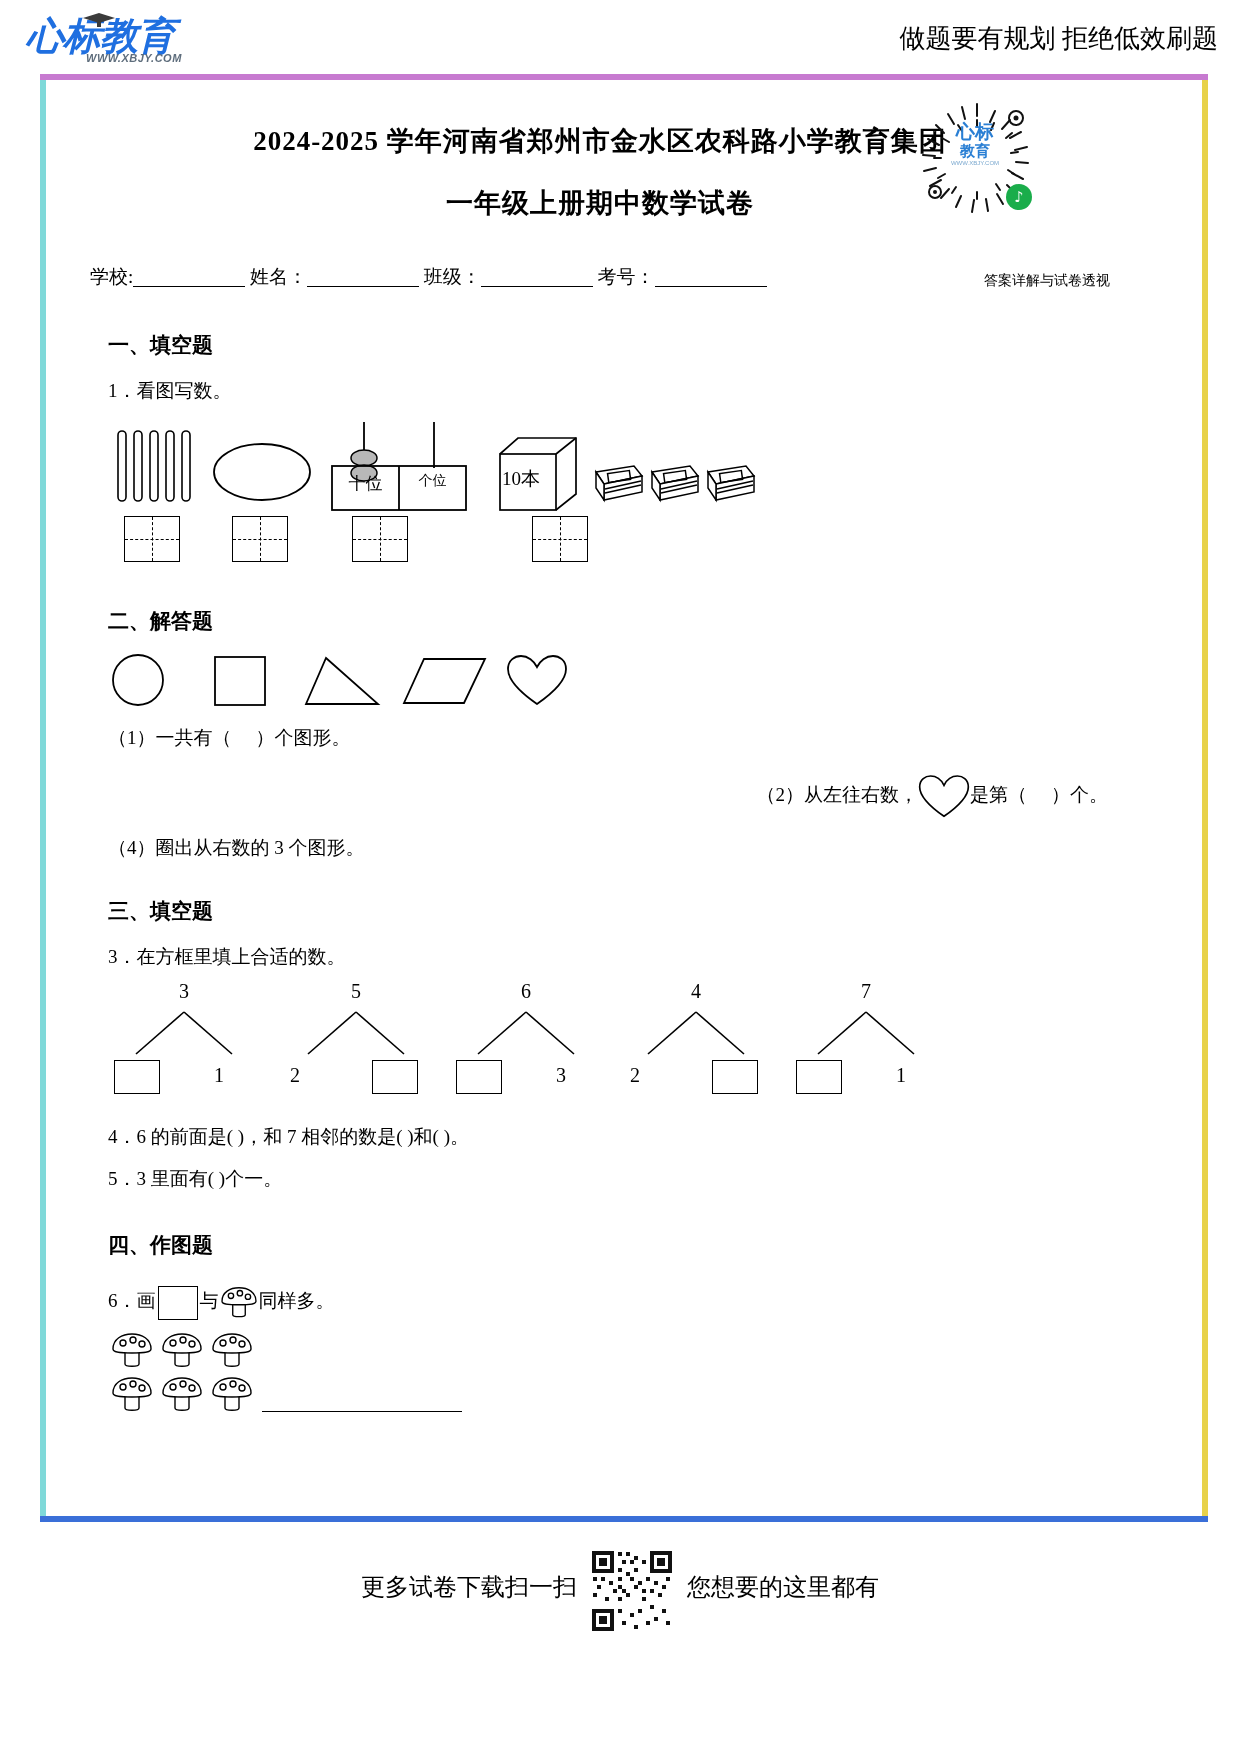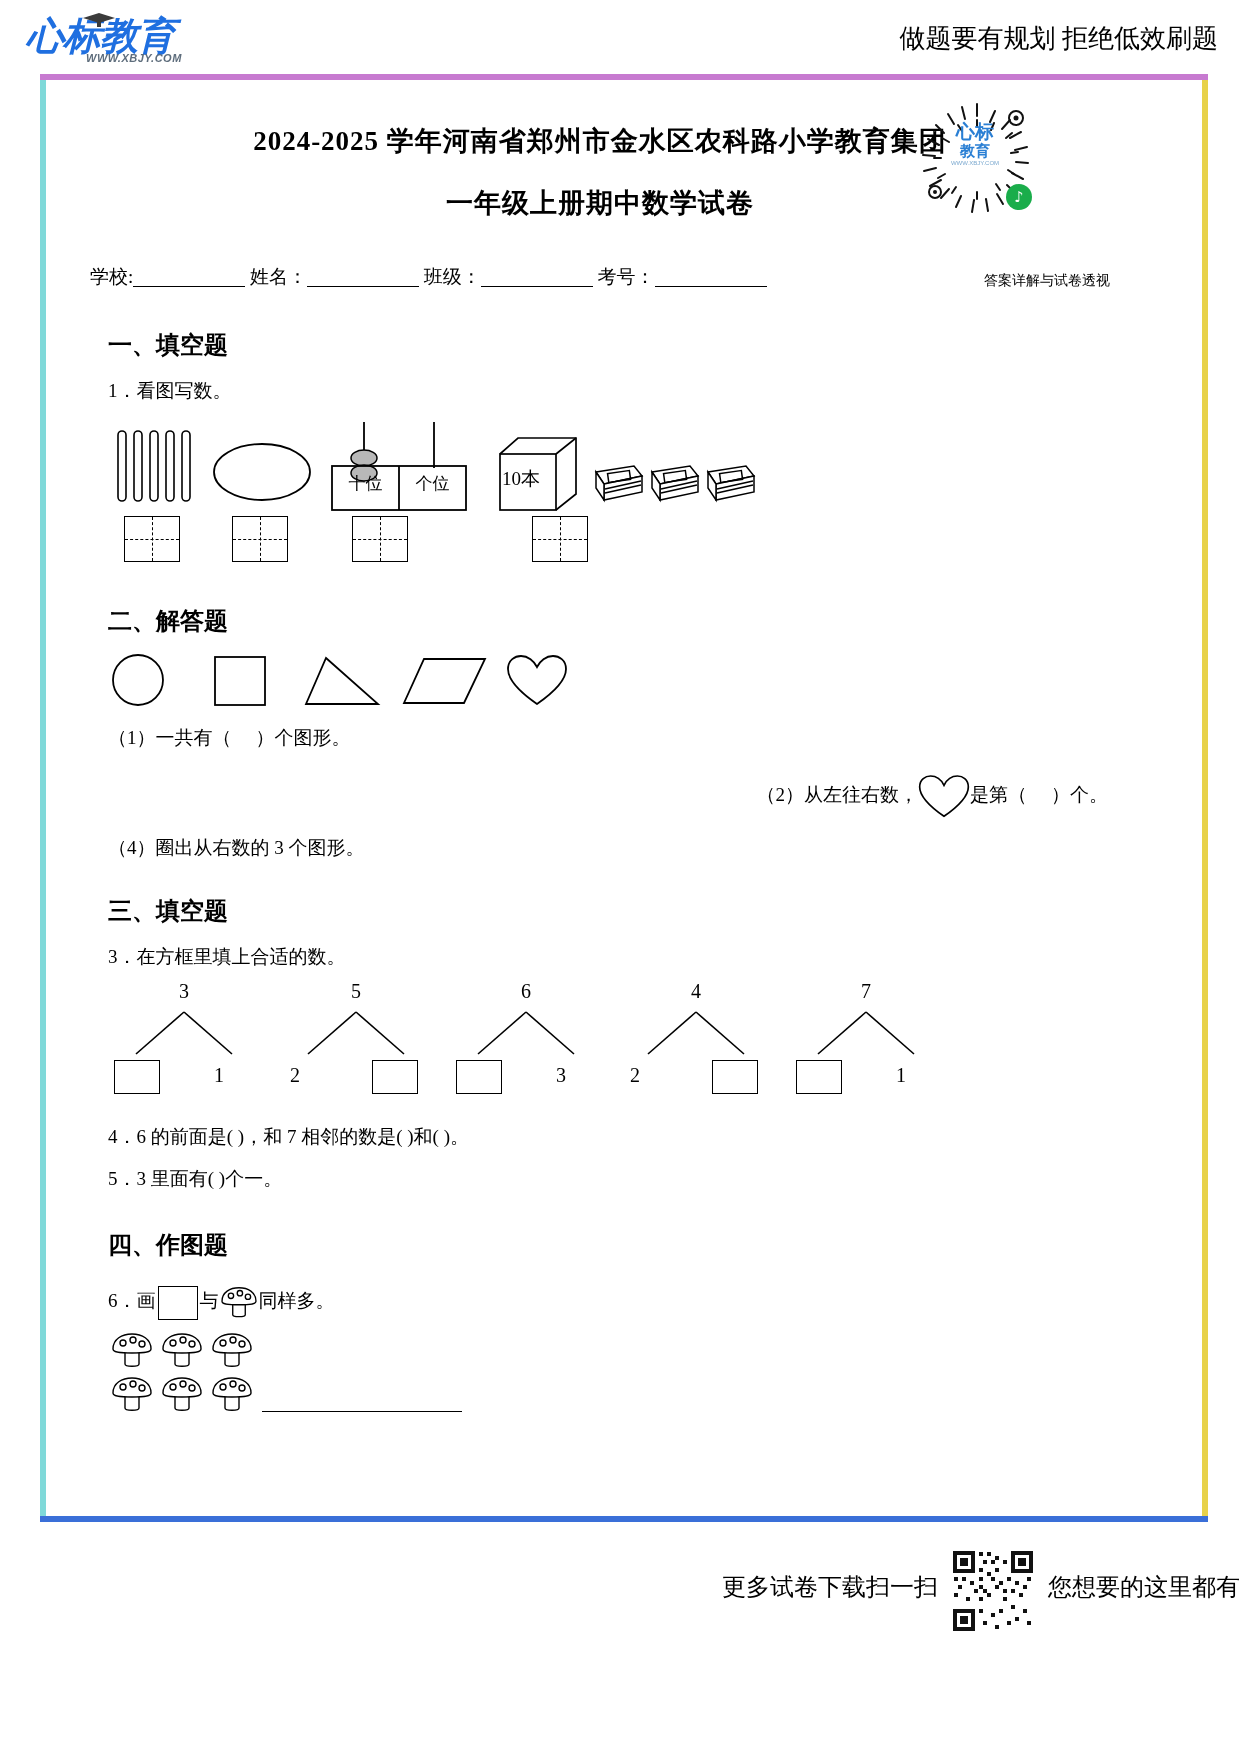--- a/index.html
+++ b/index.html
@@ -84,21 +84,21 @@
   .blank-u { display:inline-block; border-bottom:1.5px solid #000; height:20px; vertical-align:-4px; }
   .info-note {
     position:absolute; right:0; top:3px;
     font-size:14px; font-family:"Liberation Sans", sans-serif;
     letter-spacing:0px;
   }
 
   
   .content { position:absolute; left:108px; top:330px; width:1000px; }
   .sec-head {
-    font-size:24px; font-weight:bold; line-height:30px;
+    font-size:21px; font-weight:bold; line-height:30px;
     font-family:"Liberation Sans", "DejaVu Sans", sans-serif;
     margin-top:26px; margin-bottom:14px;
   }
   .q-line {
     font-size:19px; line-height:34px;
     font-family:"Liberation Serif", serif;
   }
   .sub-line {
     font-size:19px; line-height:52px;
     font-family:"Liberation Serif", serif;
@@ -122,21 +122,21 @@
   }
 
   
   .sq { width:46px; height:34px; border:1.5px solid #000; }
 
   .inline-shape { display:inline-block; vertical-align:middle; }
 
   
   .footer {
     position:absolute; left:0; top:1548px; width:1240px;
-    text-align:right;
+    text-align:center;
   }
   .footer-text {
     font-size:24px; line-height:34px;
     font-family:"Liberation Serif", serif;
     white-space:nowrap;
   }
   .footer-qr {
     display:inline-block; width:86px; height:86px; vertical-align:middle;
     margin:0 8px;
   }
@@ -255,21 +255,21 @@
     <div style="position:absolute; left:222px; top:0;">
       <svg width="138" height="96" viewBox="0 0 138 96">
         <line x1="34" y1="2" x2="34" y2="48" stroke="#000" stroke-width="1.8"></line>
         <line x1="104" y1="2" x2="104" y2="48" stroke="#000" stroke-width="1.8"></line>
         <ellipse cx="34" cy="38" rx="13" ry="8" fill="#b8b8b8" stroke="#000" stroke-width="1.5"></ellipse>
         <ellipse cx="34" cy="53" rx="13" ry="8" fill="#b8b8b8" stroke="#000" stroke-width="1.5"></ellipse>
         <rect x="2" y="46" width="134" height="44" fill="none" stroke="#000" stroke-width="1.8"></rect>
         <line x1="69" y1="46" x2="69" y2="90" stroke="#000" stroke-width="1.8"></line>
       </svg>
       <div style="position:absolute; left:2px; top:52px; width:67px; text-align:center; font-size:17px;">十位</div>
-      <div style="position:absolute; left:69px; top:52px; width:67px; text-align:center; font-size:17px;">个位</div>
+      <div style="position:absolute; left:69px; top:52px; width:67px; text-align:center; font-size:14px;">个位</div>
     </div>
 
     <div style="position:absolute; left:390px; top:16px;">
       <svg width="82" height="78" viewBox="0 0 82 78">
         <g fill="none" stroke="#000" stroke-width="1.7">
           <rect x="2" y="18" width="56" height="56"></rect>
           <polyline points="2,18 20,2 78,2 78,58 58,74"></polyline>
           <line x1="58" y1="18" x2="78" y2="2"></line>
         </g>
       </svg>

